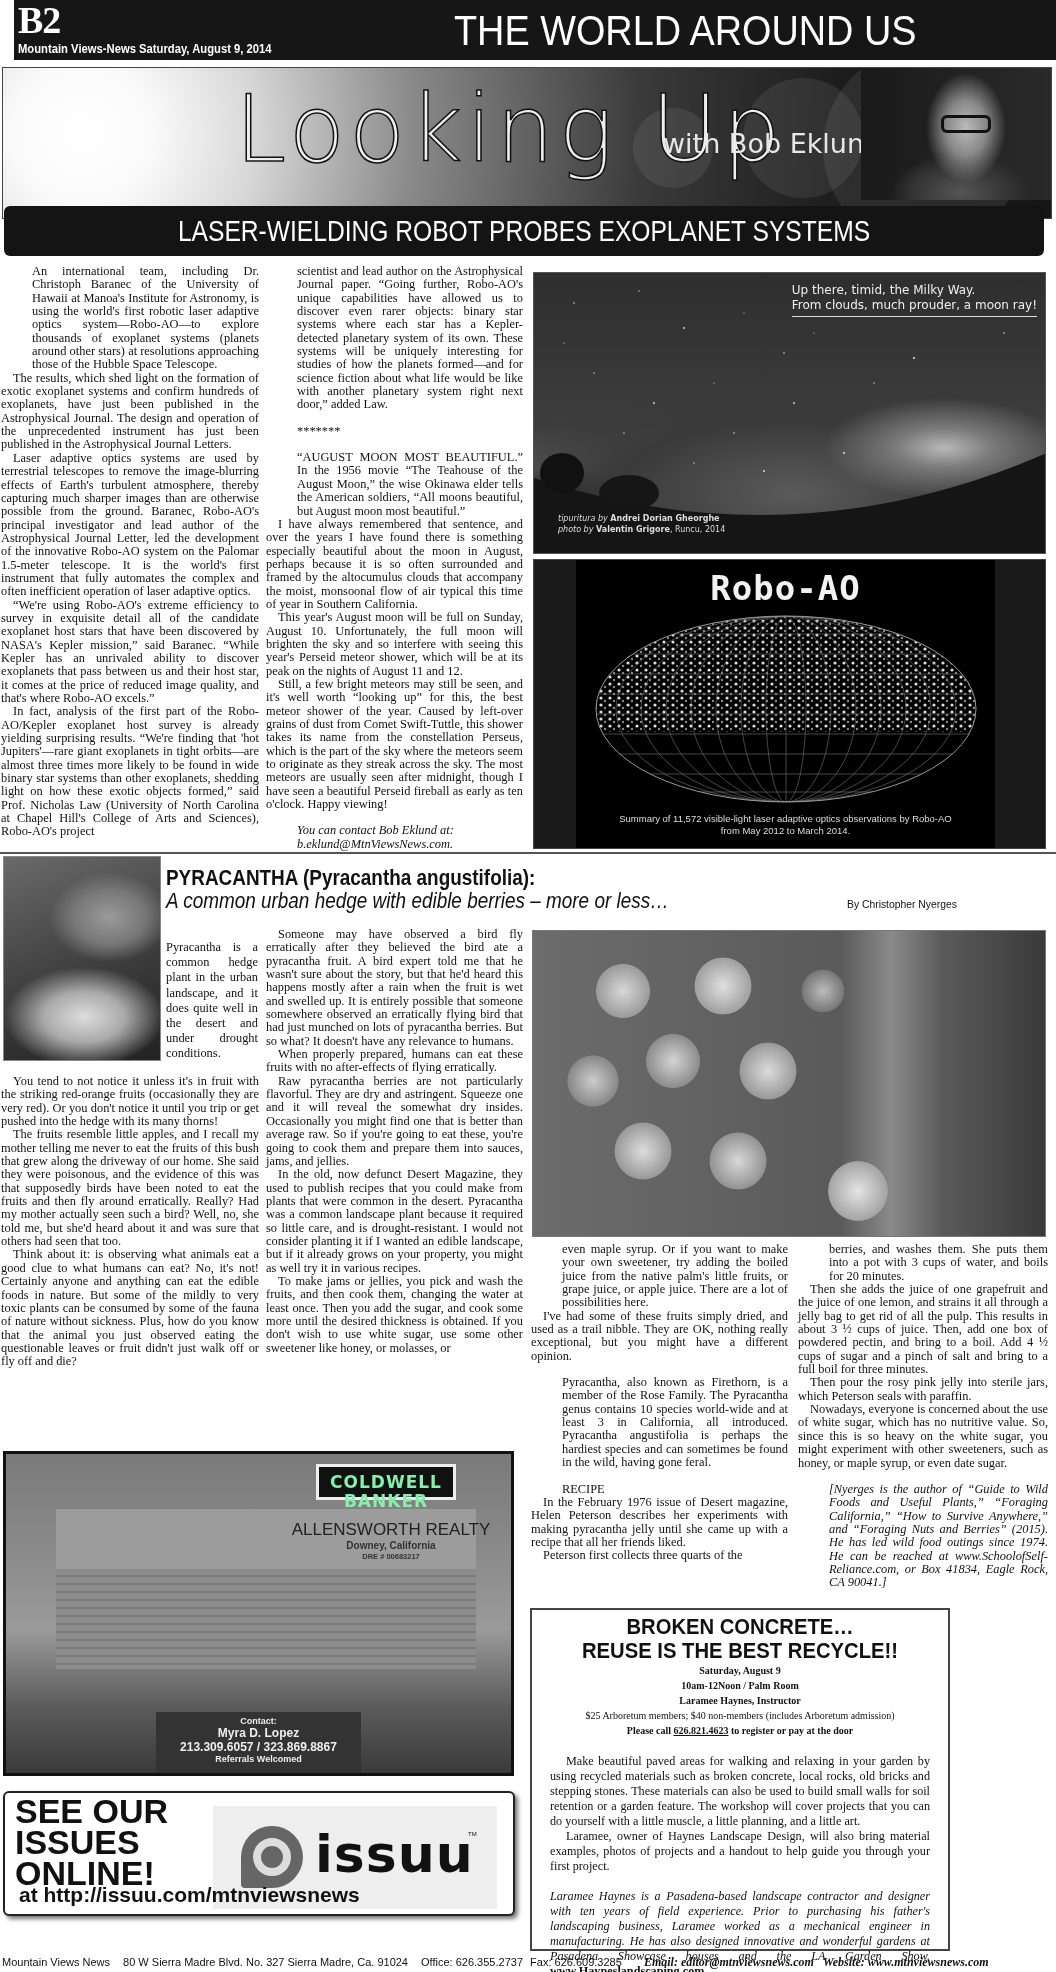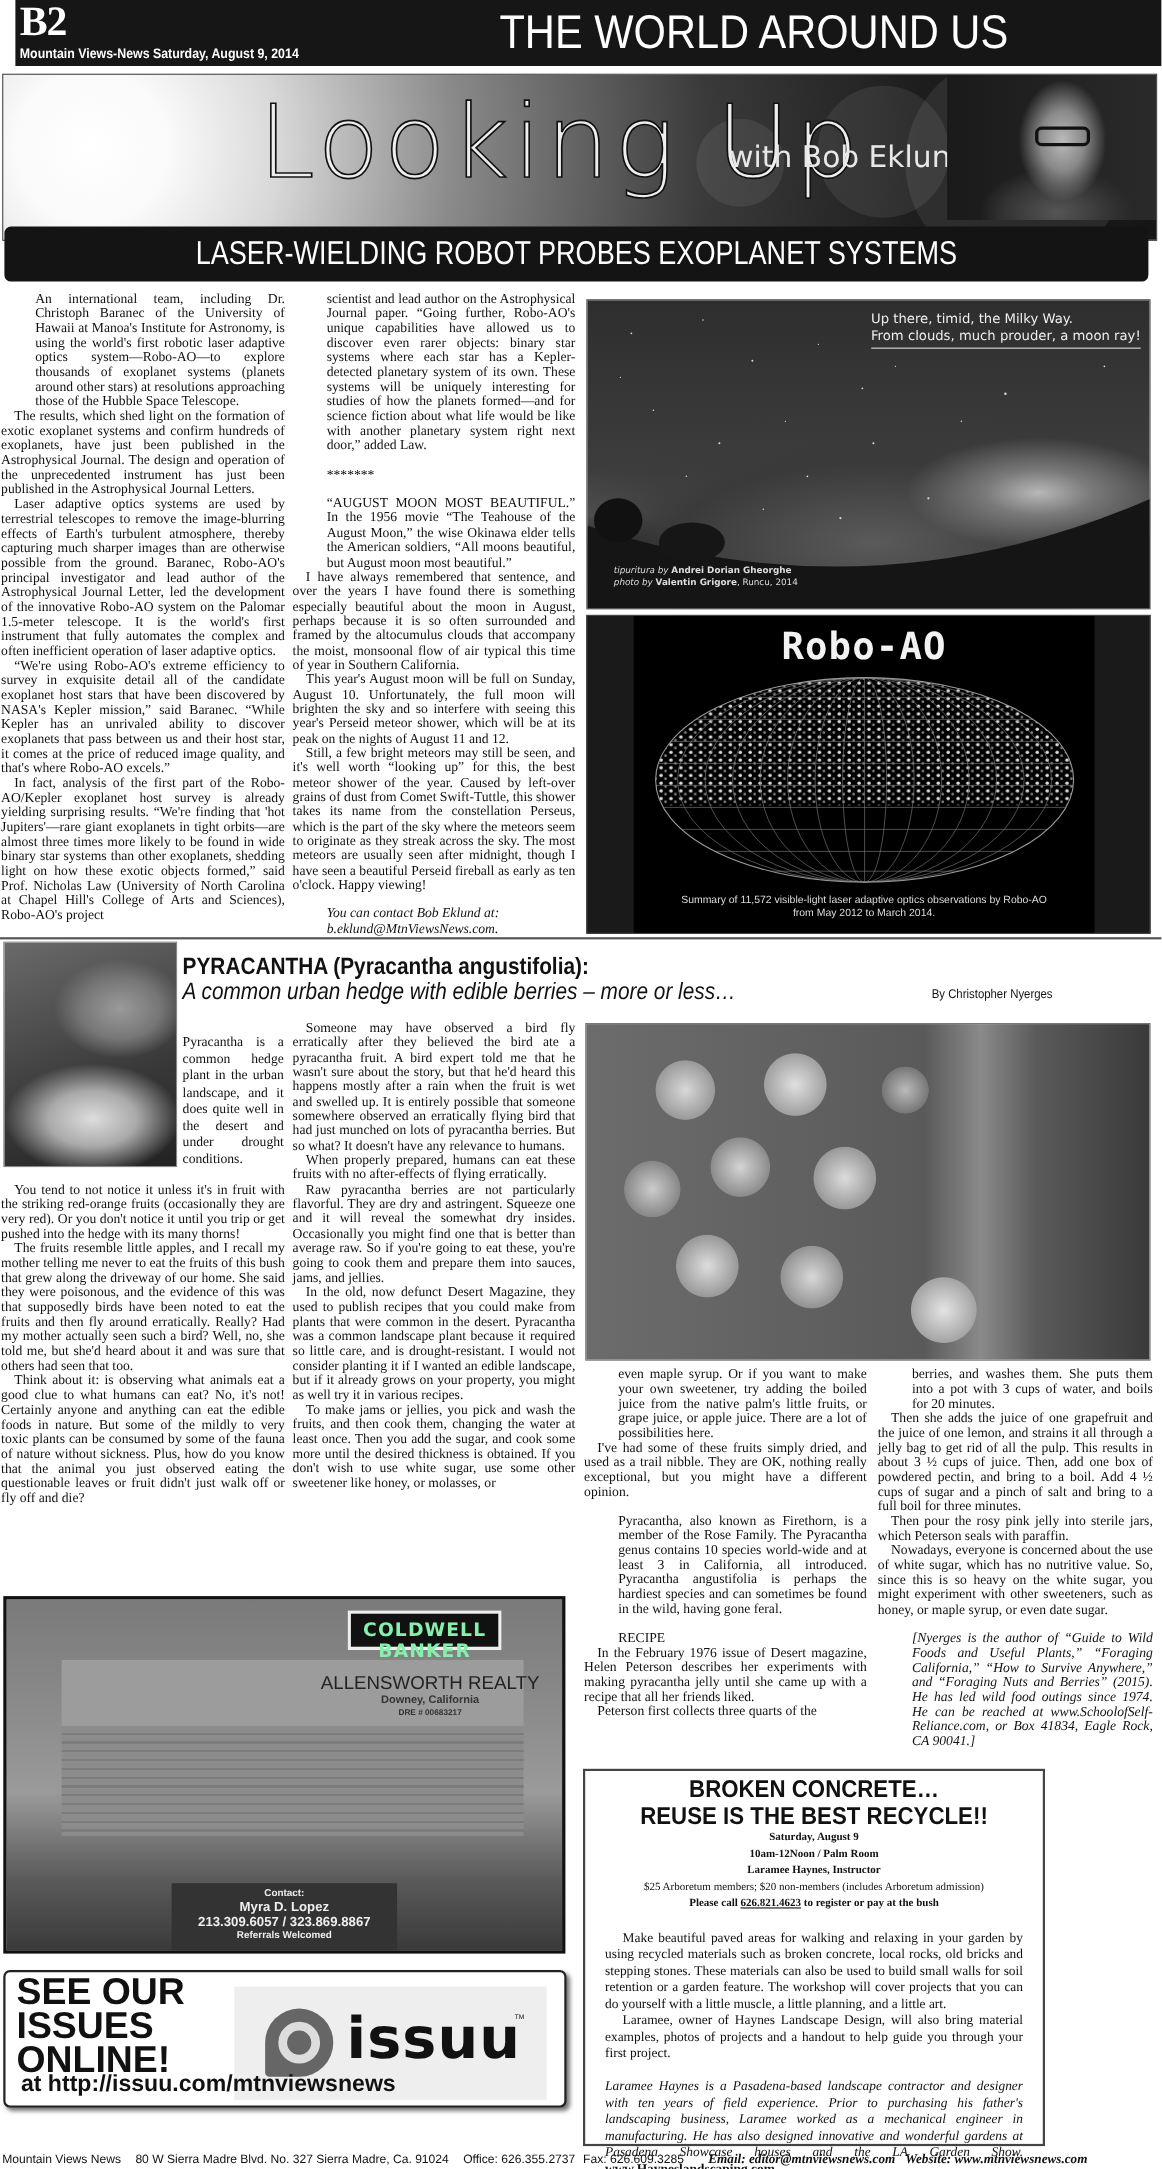--- a/index.html
+++ b/index.html
@@ -325,22 +325,22 @@
   </div>
   <div id="issuu-url" class="abs">at http://issuu.com/mtnviewsnews</div>
 </div>
 
 <div id="concrete-ad" class="abs">
   <span id="concrete-title1">BROKEN CONCRETE…</span>
   <span id="concrete-title2">REUSE IS THE BEST RECYCLE!!</span>
   <span class="ctr b">Saturday, August 9</span>
   <span class="ctr b">10am-12Noon / Palm Room</span>
   <span class="ctr b">Laramee Haynes, Instructor</span>
-  <span class="ctr">$25 Arboretum members; $20 non-members (includes Arboretum admission)</span>
-  <span class="ctr b"><span>Please call </span><span class="uline">626.821.4623</span><span> to register or pay at the bush</span></span>
+  <span class="ctr">$25 Arboretum members; $40 non-members (includes Arboretum admission)</span>
+  <span class="ctr b"><span>Please call </span><span class="uline">626.821.4623</span><span> to register or pay at the door</span></span>
   <div id="concrete-body">
     <p>Make beautiful paved areas for walking and relaxing in your garden by using recycled materials such as broken concrete, local rocks, old bricks and stepping stones. These materials can also be used to build small walls for soil retention or a garden feature. The workshop will cover projects that you can do yourself with a little muscle, a little planning, and a little art.</p>
     <p>Laramee, owner of Haynes Landscape Design, will also bring material examples, photos of projects and a handout to help guide you through your first project.</p>
   </div>
   <div id="concrete-bio"><span>Laramee Haynes is a Pasadena-based landscape contractor and designer with ten years of field experience. Prior to purchasing his father's landscaping business, Laramee worked as a mechanical engineer in manufacturing. He has also designed innovative and wonderful gardens at Pasadena Showcase houses and the LA Garden Show. </span><span id="concrete-link">www.Hayneslandscaping.com</span></div>
   <span id="concrete-latimes">http://www.latimes.com/home/la-hm-broken-concrete-20140802-story.html</span>
 </div>
 
 <div id="footer" class="abs">
   <span>Mountain Views News</span>

